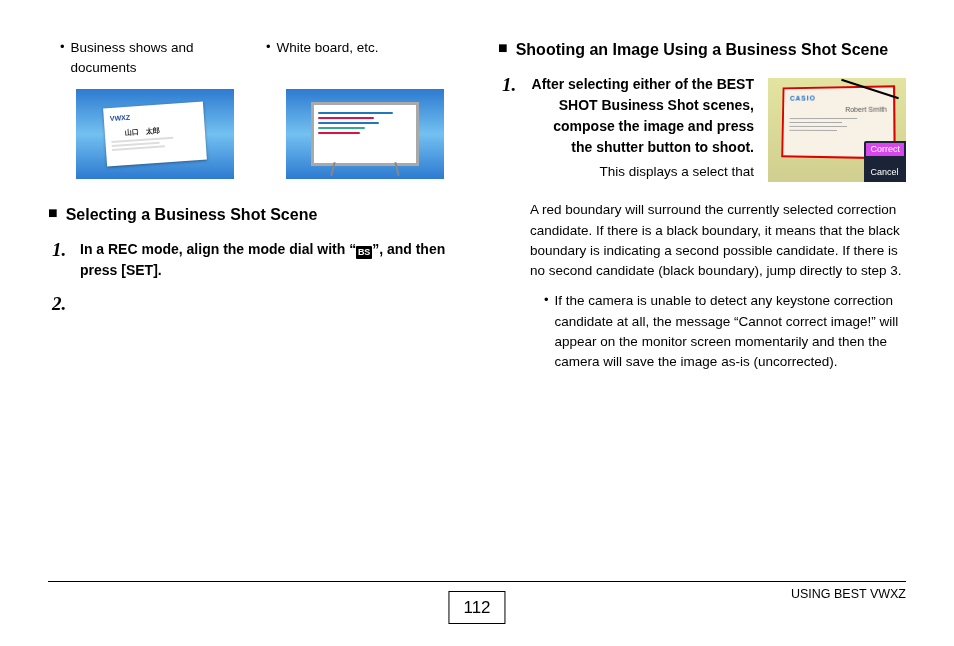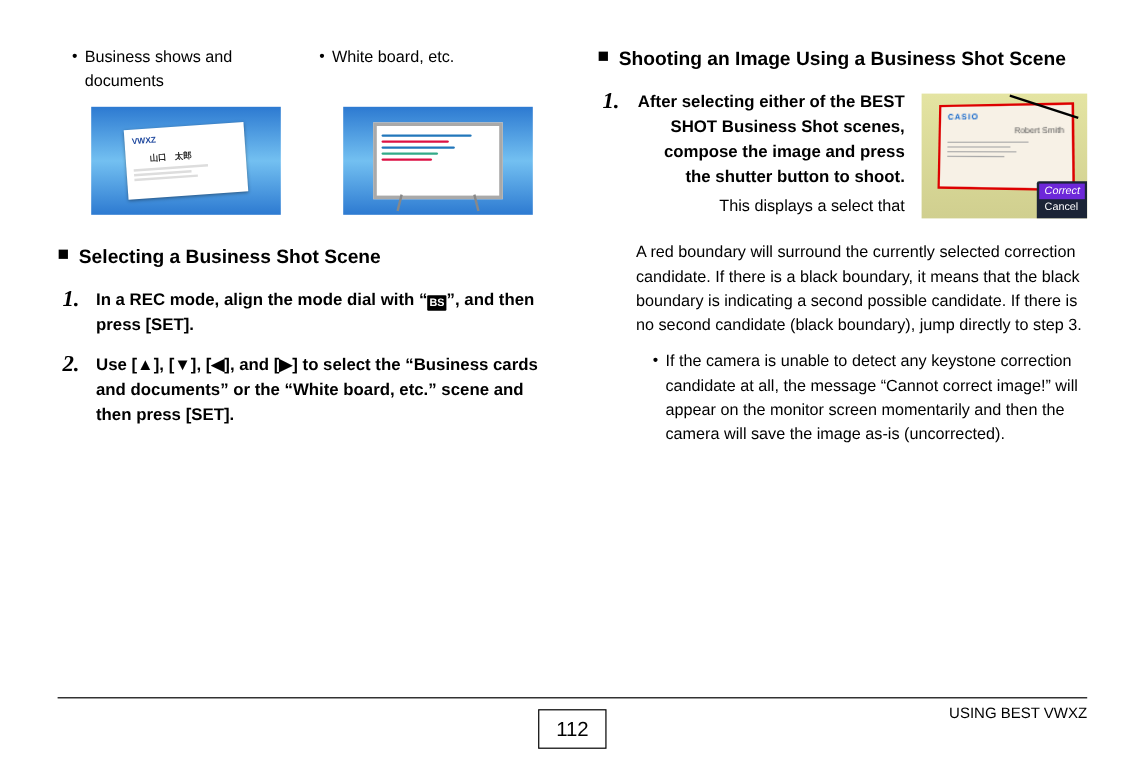--- a/index.html
+++ b/index.html
@@ -154,21 +154,21 @@
   .keystone-card .kname { font-size:7px; color:#555; text-align:right; margin-top:1px;}
   .keystone-card .kline { height:1px; background:#aaa; margin:3px 0; width:70%;}
   .black-edge { position:absolute; border-top:2px solid #000; width:60px; top:10px; right:6px; transform:rotate(18deg);}
   .menu-box {
     position:absolute; bottom:0; right:0;
     background:#1b2436; color:#fff;
     font-size:9px; padding:3px 6px;
     line-height:1.3;
     border-top-left-radius:2px;
   }
-  .menu-box .sel { background:#6d28d9; margin:-1px -4px 1px -4px; padding:1px 4px;font-style:italic;}
+  .menu-box .sel { background:#d946ef; margin:-1px -4px 11px -4px; padding:1px 4px;}
   .continued { margin-top: 2px; }
   .sub-bullet {
     display: flex;
     margin-left: 14px;
     margin-top: 10px;
   }
   .sub-bullet .bullet-dot { margin-right: 6px; }
   .footer-line {
     position: absolute;
     left: 48px; right: 48px; bottom: 64px;
@@ -244,21 +244,20 @@
       <div class="step-body">
         <span class="step-bold">
           <span>In a REC mode, align the mode dial with “</span><span class="bs-icon">BS</span><span>”, and then press [SET].</span>
         </span>
       </div>
     </div>
 
     <div class="step">
       <div class="step-num">2.</div>
       <div class="step-body">
-        <div class="step-bold">Use [▲], [▼], [◀], and [▶] to select the “Business cards and documents” or the “White board, etc.” scene and then press [SET].</div>
       </div>
     </div>
   </div>
 
   <div class="col">
     <div class="section-head">
       <span class="sq">■</span>
       <span>Shooting an Image Using a Business Shot Scene</span>
     </div>
 

